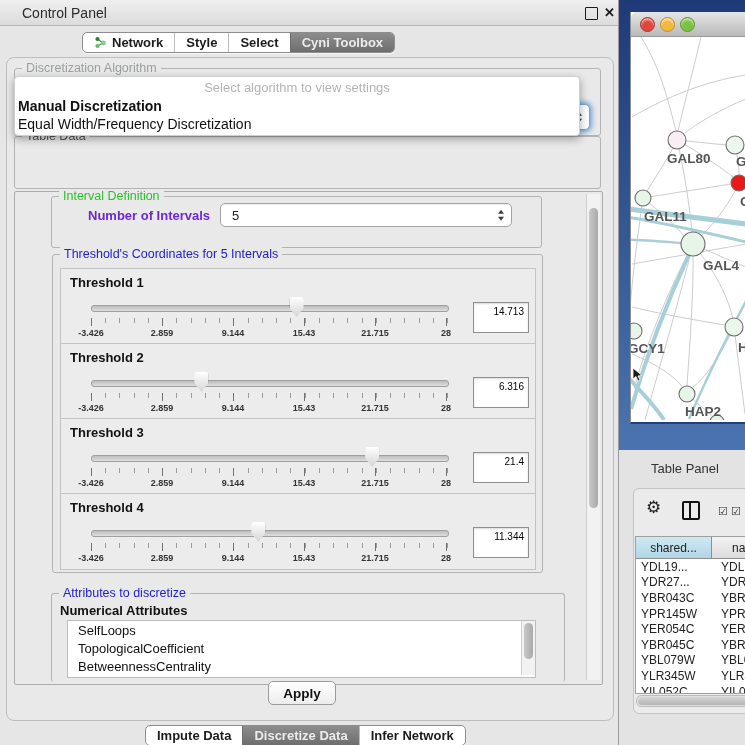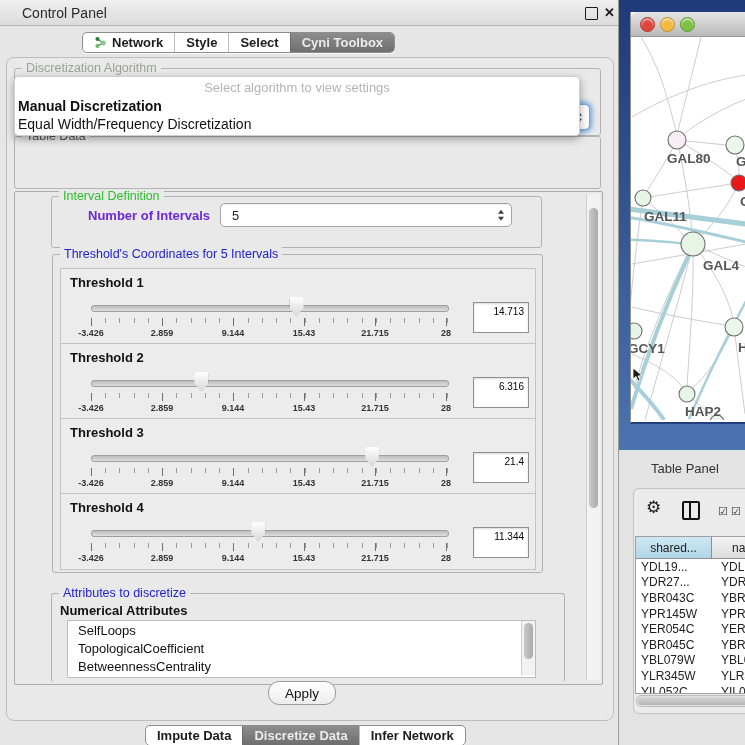--- a/index.html
+++ b/index.html
@@ -91,22 +91,22 @@
     font-size:10px;text-align:right;padding:3px 4px 0 0;color:#000;}
 
   
   #attr-header{position:absolute;left:8px;top:9px;font-size:13px;font-weight:bold;color:#111;}
   #attr-list{position:absolute;left:15px;top:26px;width:467px;height:56px;background:#fff;
     border:1px solid #bdbdbd;overflow:hidden;}
   .attr-item{font-size:13px;color:#111;padding:1.5px 0 1.5px 10px;white-space:nowrap;cursor:default;}
 
   
   #apply-btn{left:268px;top:681px;width:68px;height:24px;background:linear-gradient(#ffffff,#ececec);
-    border:1px solid #9b9b9b;border-radius:11px;font-size:13.5px;text-align:center;
-    line-height:22px;color:#111;cursor:pointer;font-family:"Liberation Sans",sans-serif;}
+    border:1px solid #9b9b9b;border-radius:5px;font-size:13.5px;text-align:center;
+    line-height:22px;color:#111;cursor:pointer;font-family:"Liberation Sans",sans-serif;font-weight:bold;}
 
   
   #desktop{left:618px;top:0;width:127px;height:450px;
     background:linear-gradient(#1f3a78,#4a74b0);border-left:1px solid #9a9a9a;}
   #net-window{left:630px;top:12px;width:115px;height:410px;background:#fff;
     border-left:1px solid #8e8e8e;border-bottom:2px solid #22407e;font-weight:bold;}
   #net-titlebar{left:0;top:0;width:115px;height:24px;border-top-left-radius:6px;
     background:linear-gradient(#e6e6e6,#b9b9b9);border-bottom:1px solid #9a9a9a;}
   .traffic{top:5px;width:13px;height:13px;border-radius:50%;cursor:pointer;
     box-shadow:inset 0 2px 2px rgba(255,255,255,.6);}

